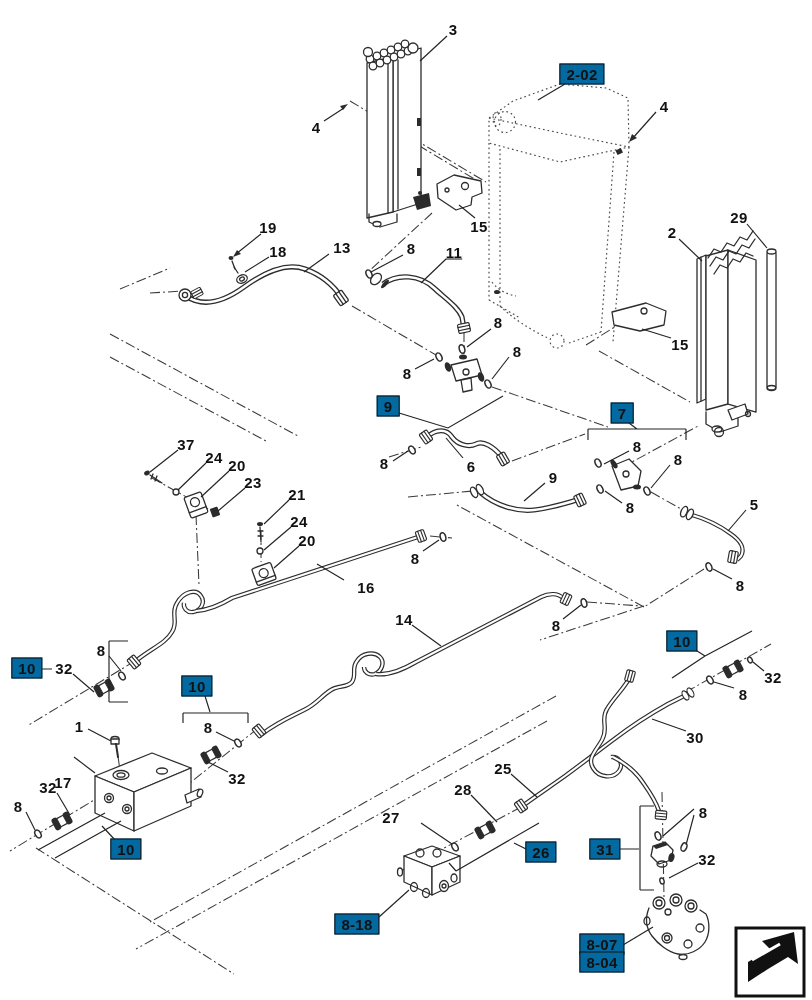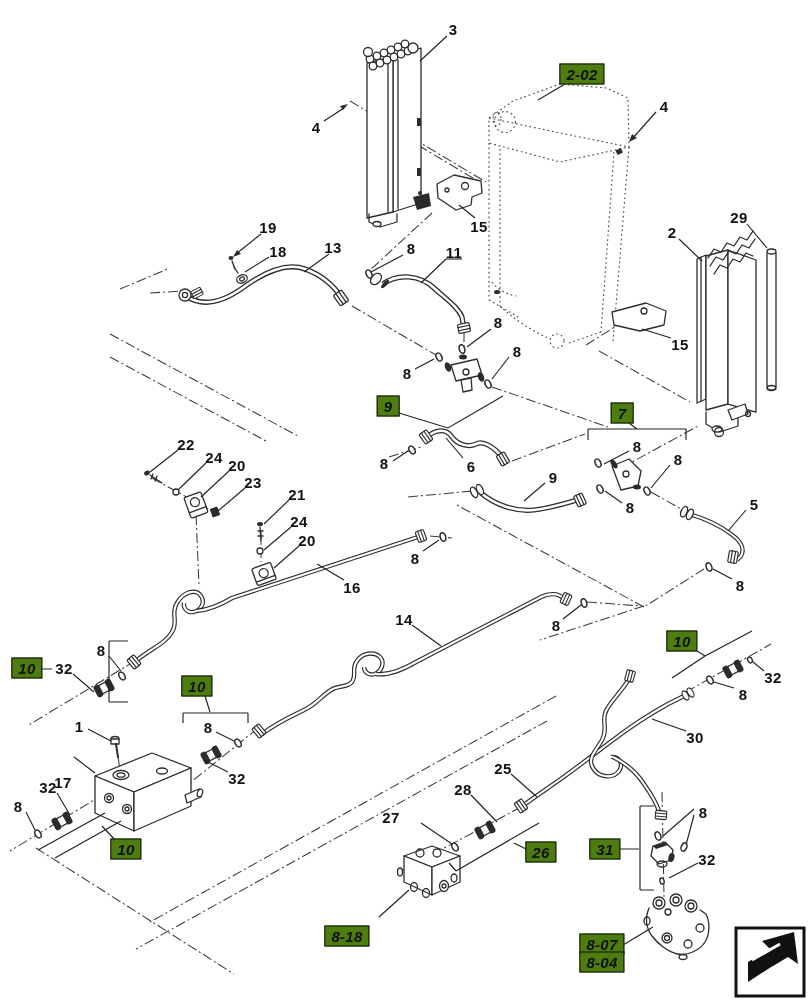--- a/index.html
+++ b/index.html
@@ -2,21 +2,21 @@
 <html><head>
 <meta charset="utf-8">
 <style>
   html,body{margin:0;padding:0;background:#fff;}
   #stage{position:relative;width:812px;height:1000px;background:#fff;overflow:hidden;
          font-family:"Liberation Sans",sans-serif;}
   #art{position:absolute;left:0;top:0;}
   #labels{position:absolute;left:0;top:0;width:812px;height:1000px;pointer-events:none;}
   .co{position:absolute;transform:translate(-50%,-50%);color:#111;
       font:600 15px "Liberation Sans",sans-serif;white-space:nowrap;letter-spacing:.3px;}
-  .co.box{border:1.6px solid #111;background:#4d7c0f;padding:1px 6px;line-height:17px;font-style:italic;}
+  .co.box{border:1.6px solid #111;background:#0369a1;padding:1px 6px;line-height:17px;}
   
   .ln{fill:none;stroke:#2d2d2d;stroke-width:1.3;stroke-linecap:round;stroke-linejoin:round;}
   .wf{fill:#fff;stroke:#2d2d2d;stroke-width:1.3;stroke-linejoin:round;}
   .dk{fill:#2b2b2b;stroke:none;}
   .pl{fill:none;stroke:#3a3a3a;stroke-width:1.05;stroke-dasharray:10 3 2 3;}
   .dot{fill:none;stroke:#4a4a4a;stroke-width:1.15;stroke-dasharray:1.7 2.9;}
   .po{fill:none;stroke:#2d2d2d;stroke-width:5.2;}
   .pi{fill:none;stroke:#ffffff;stroke-width:2.6;}
   .to{fill:none;stroke:#2d2d2d;stroke-width:4.4;}
   .ti{fill:none;stroke:#ffffff;stroke-width:2.1;}
@@ -450,44 +450,44 @@
       <div class="co" style="left: 453px; top: 29px;">3</div>
       <div class="co" style="left: 316px; top: 127px;">4</div>
       <div class="co box" style="left: 582px; top: 74px;">2-02</div>
       <div class="co" style="left: 664px; top: 106px;">4</div>
       <div class="co" style="left: 739px; top: 217px;">29</div>
       <div class="co" style="left: 672px; top: 232px;">2</div>
       <div class="co" style="left: 479px; top: 226px;">15</div>
       <div class="co" style="left: 680px; top: 344px;">15</div>
       <div class="co" style="left: 268px; top: 227px;">19</div>
       <div class="co" style="left: 278px; top: 251px;">18</div>
-      <div class="co" style="left: 333px; top: 247px;">13</div>
+      <div class="co" style="left: 342px; top: 247px;">13</div>
       <div class="co" style="left: 411px; top: 248px;">8</div>
       <div class="co" style="left: 454px; top: 252px; text-decoration: underline;">11</div>
       <div class="co" style="left: 498px; top: 322px;">8</div>
       <div class="co" style="left: 517px; top: 351px;">8</div>
       <div class="co" style="left: 407px; top: 373px;">8</div>
       <div class="co box" style="left: 388px; top: 406px;">9</div>
       <div class="co box" style="left: 622px; top: 413px;">7</div>
       <div class="co" style="left: 384px; top: 463px;">8</div>
       <div class="co" style="left: 471px; top: 466px;">6</div>
       <div class="co" style="left: 637px; top: 446px;">8</div>
       <div class="co" style="left: 553px; top: 477px;">9</div>
       <div class="co" style="left: 678px; top: 459px;">8</div>
       <div class="co" style="left: 630px; top: 507px;">8</div>
       <div class="co" style="left: 754px; top: 504px;">5</div>
       <div class="co" style="left: 740px; top: 585px;">8</div>
-      <div class="co" style="left: 186px; top: 444px;">22</div>
+      <div class="co" style="left: 186px; top: 444px;">37</div>
       <div class="co" style="left: 214px; top: 457px;">24</div>
       <div class="co" style="left: 237px; top: 465px;">20</div>
       <div class="co" style="left: 253px; top: 482px;">23</div>
       <div class="co" style="left: 297px; top: 494px;">21</div>
       <div class="co" style="left: 299px; top: 521px;">24</div>
       <div class="co" style="left: 307px; top: 540px;">20</div>
-      <div class="co" style="left: 352px; top: 587px;">16</div>
+      <div class="co" style="left: 366px; top: 587px;">16</div>
       <div class="co" style="left: 415px; top: 558px;">8</div>
       <div class="co" style="left: 404px; top: 619px;">14</div>
       <div class="co" style="left: 556px; top: 625px;">8</div>
       <div class="co box" style="left: 27px; top: 668px;">10</div>
       <div class="co" style="left: 64px; top: 668px;">32</div>
       <div class="co" style="left: 101px; top: 650px;">8</div>
       <div class="co" style="left: 79px; top: 726px;">1</div>
       <div class="co" style="left: 63px; top: 782px;">17</div>
       <div class="co box" style="left: 197px; top: 686px;">10</div>
       <div class="co" style="left: 208px; top: 727px;">8</div>
@@ -496,20 +496,20 @@
       <div class="co" style="left: 18px; top: 806px;">8</div>
       <div class="co box" style="left: 126px; top: 849px;">10</div>
       <div class="co box" style="left: 682px; top: 641px;">10</div>
       <div class="co" style="left: 773px; top: 677px;">32</div>
       <div class="co" style="left: 743px; top: 694px;">8</div>
       <div class="co" style="left: 695px; top: 737px;">30</div>
       <div class="co" style="left: 391px; top: 817px;">27</div>
       <div class="co" style="left: 463px; top: 789px;">28</div>
       <div class="co" style="left: 503px; top: 768px;">25</div>
       <div class="co box" style="left: 541px; top: 852px;">26</div>
-      <div class="co box" style="left: 347px; top: 924px; margin-top: 12px;">8-18</div>
+      <div class="co box" style="left: 357px; top: 924px;">8-18</div>
       <div class="co" style="left: 703px; top: 812px;">8</div>
       <div class="co box" style="left: 605px; top: 849px;">31</div>
       <div class="co" style="left: 707px; top: 859px;">32</div>
       <div class="co box" style="left: 602px; top: 944px;">8-07</div>
       <div class="co box" style="left: 602px; top: 962px;">8-04</div>
     </div>
 </div>
 
 </body></html>

